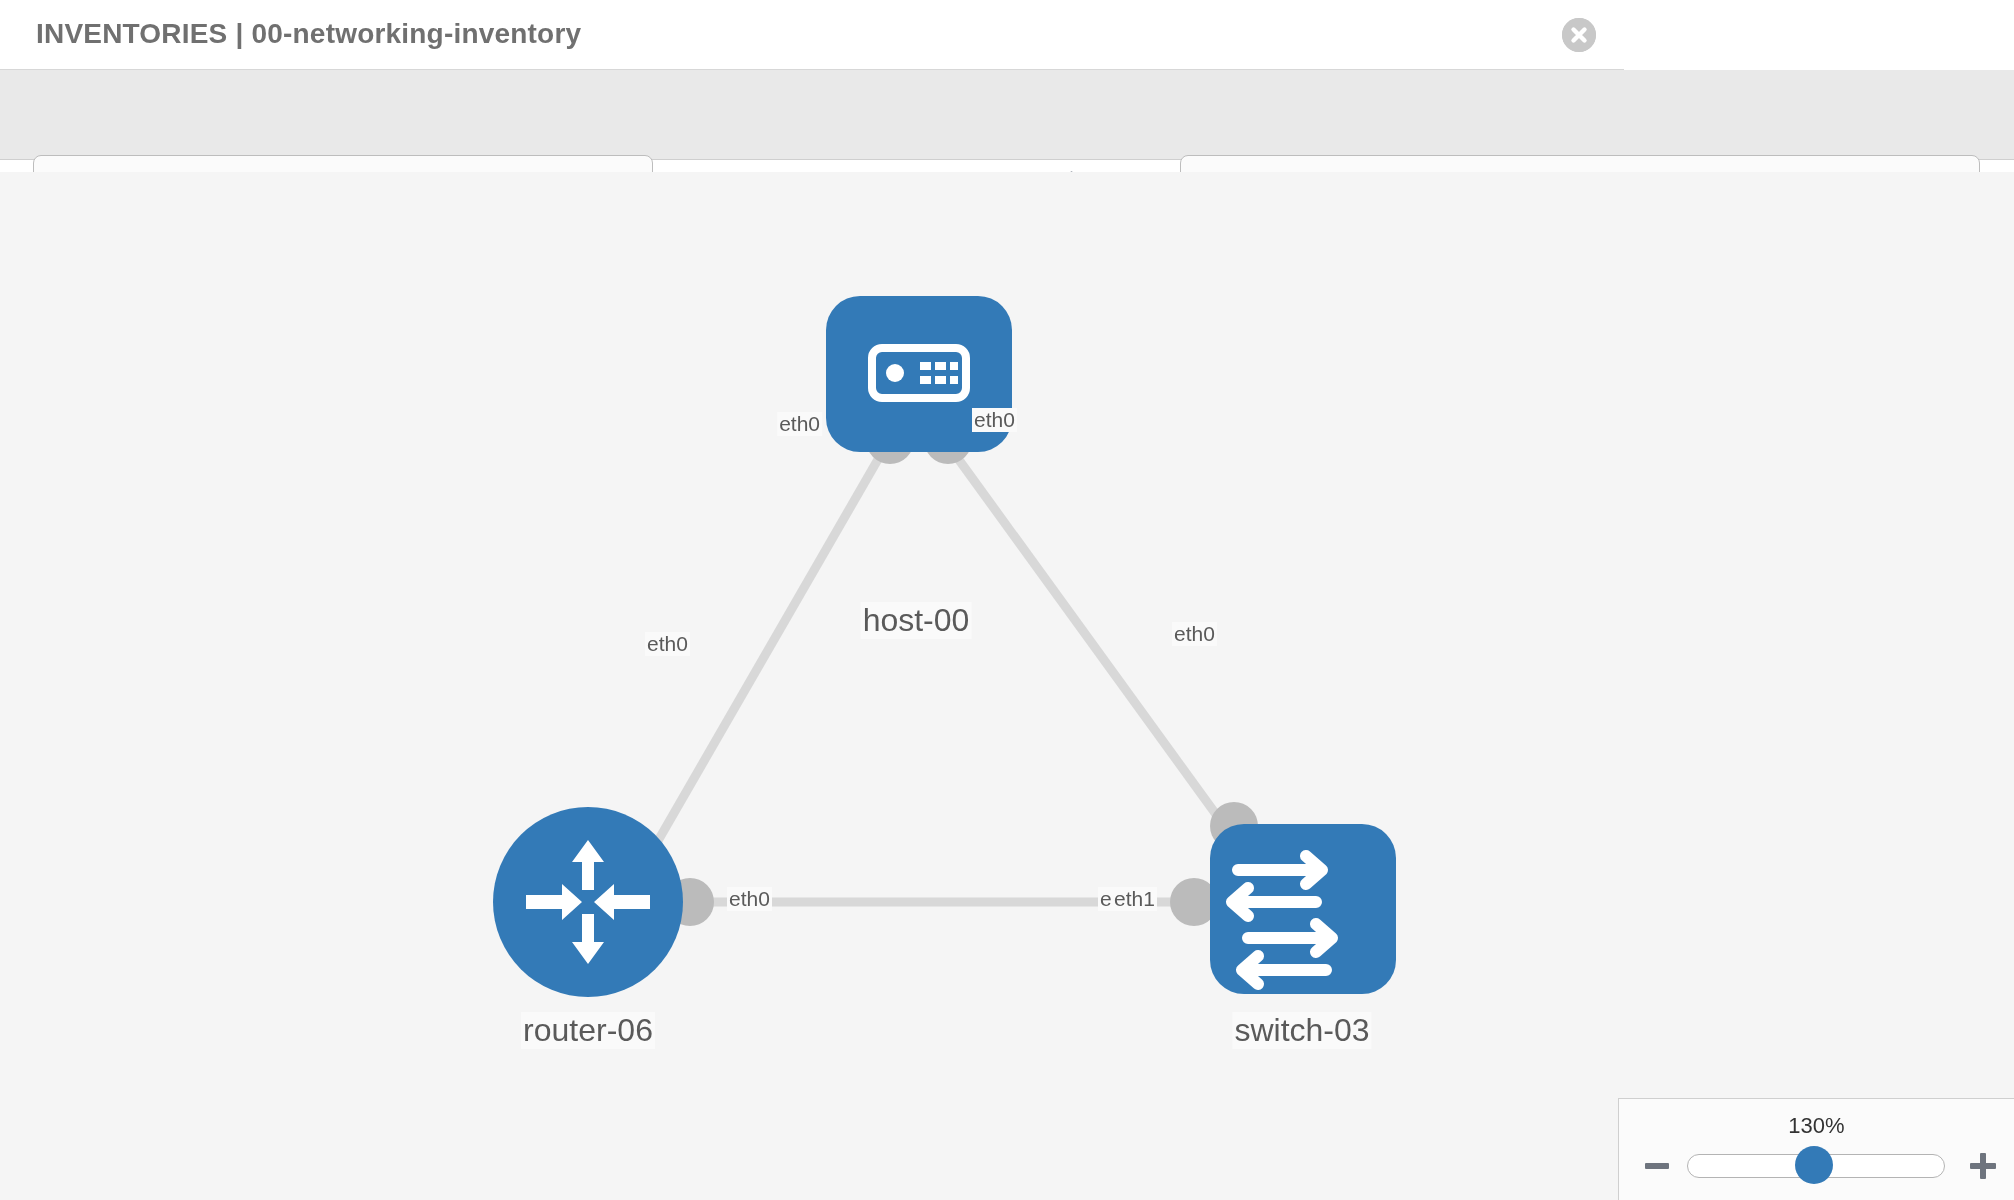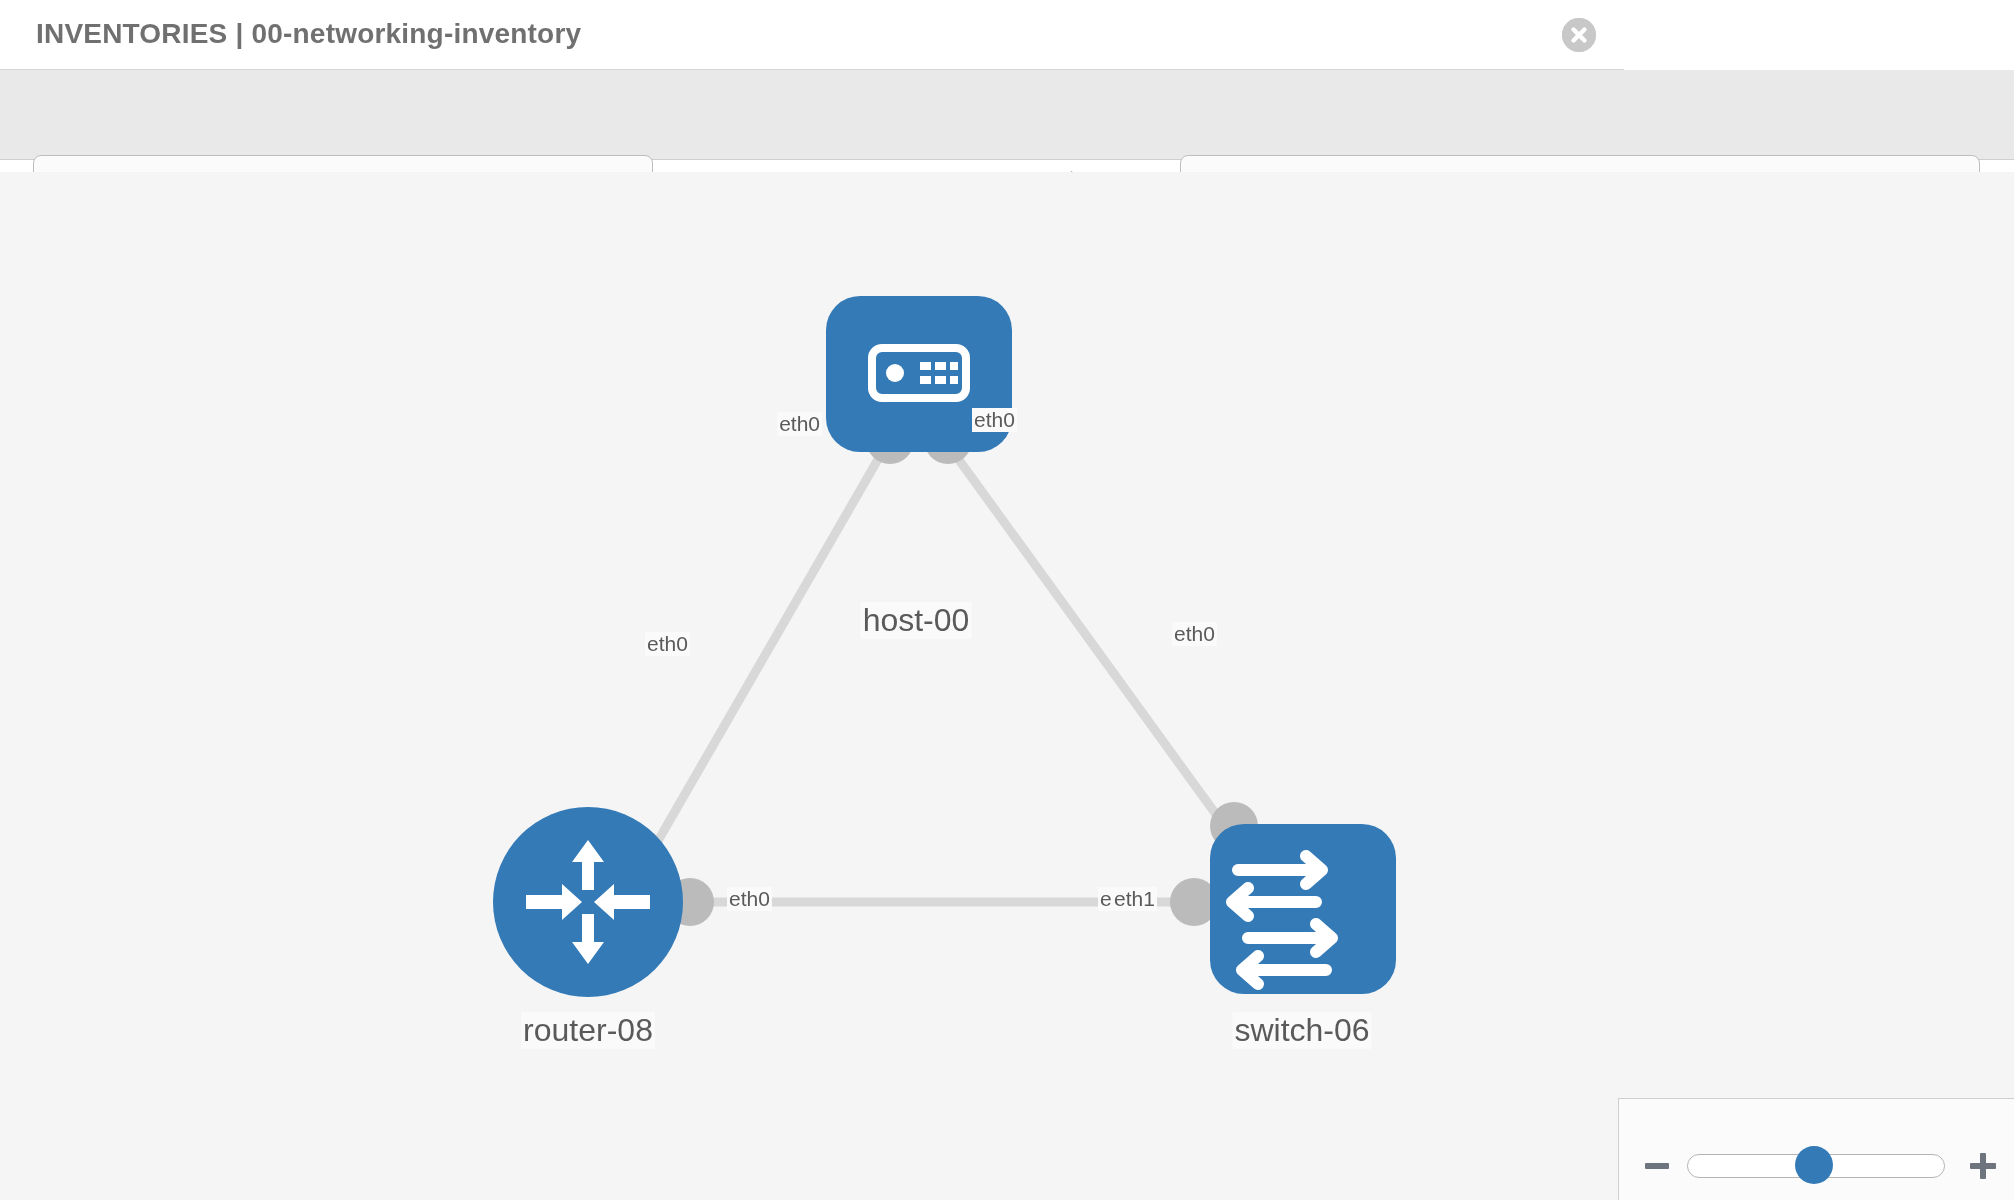--- a/index.html
+++ b/index.html
@@ -334,24 +334,25 @@
 
     <div class="iface-label" style="left:822px; top:240px; transform:translateX(-100%);">eth0</div>
     <div class="iface-label" style="left:972px; top:236px;">eth0</div>
     <div class="iface-label" style="left:645px; top:460px;">eth0</div>
     <div class="iface-label" style="left:1172px; top:450px;">eth0</div>
     <div class="iface-label" style="left:727px; top:715px;">eth0</div>
     <div class="iface-label" style="left:1098px; top:715px;">eth1</div>
     <div class="iface-label" style="left:1112px; top:715px;">eth1</div>
 
     <div class="node-label" style="left:916px; top:430px;">host-00</div>
-    <div class="node-label" style="left:588px; top:840px;">router-08</div>
-    <div class="node-label" style="left:1302px; top:840px;">switch-06</div>
+    <div class="node-label" style="left:588px; top:840px;">router-06</div>
+    <div class="node-label" style="left:1302px; top:840px;">switch-03</div>
 
     <div class="zoom-panel">
+      <div class="zoom-value">130%</div>
       <div class="zoom-minus"></div>
       <div class="zoom-track"></div>
       <div class="zoom-handle"></div>
       <div class="zoom-plus"></div>
     </div>
 
   </div>
 
 </div>
 

